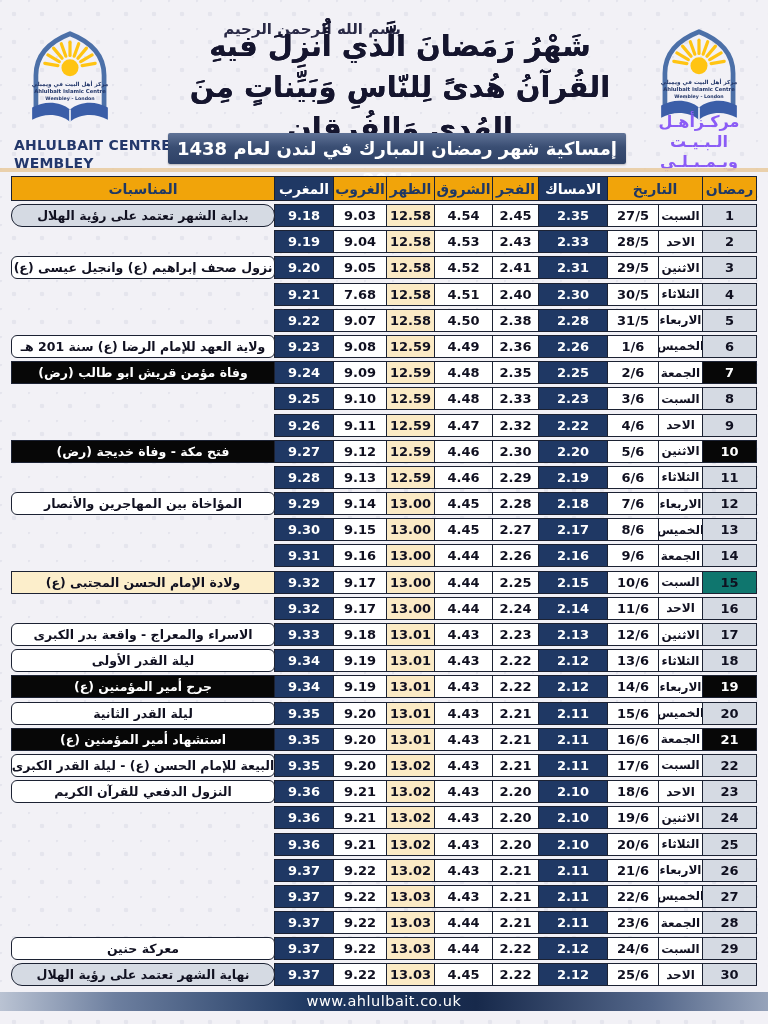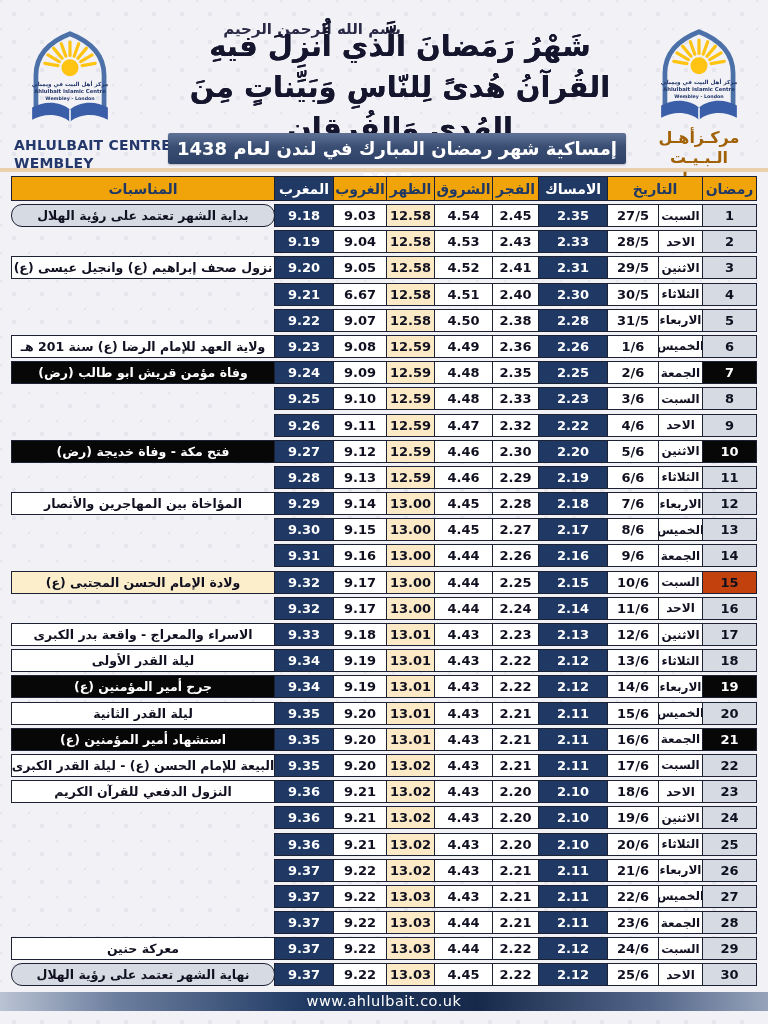--- a/index.html
+++ b/index.html
@@ -16,21 +16,21 @@
   
   .bismillah{top:20px;left:0;width:624px;text-align:center;
     font-size:15px;font-weight:bold;color:#2A2A46;}
   .callig{top:44px;left:182px;width:436px;height:86px;display:flex;align-items:center;justify-content:center;
     font-size:29px;font-weight:bold;color:#15152E;line-height:41px;text-align:center;direction:rtl;
     text-shadow:0 0 .6px #15152E;}
   .logo{width:114px;height:106px;}
   .logo-left{top:28px;left:13px;}
   .logo-right{top:26px;left:642px;}
   .org-en{top:136px;left:14px;color:#24386B;font-weight:bold;font-size:14px;line-height:18px;letter-spacing:.2px;}
-  .org-ar{top:128px;left:636px;width:126px;text-align:center;color:#a16207;font-weight:bold;
+  .org-ar{top:112px;left:636px;width:126px;text-align:center;color:#8b5cf6;font-weight:bold;
     font-size:16px;line-height:20px;direction:rtl;}
   .ribbon{top:133px;left:168px;width:458px;height:31px;border-radius:2px;
     background:linear-gradient(180deg,#607397 0%,#3A4E73 45%,#2E4166 100%);
     color:#FFFFFF;font-size:18px;font-weight:bold;line-height:31px;text-align:center;direction:rtl;
     box-shadow:0 1px 2px rgba(0,0,0,.25);}
   .tan-strip{top:168px;left:0;width:768px;height:4px;background:#E9CA9E;opacity:.85;}
   
   .tbl{top:176px;left:11px;width:746px;direction:rtl;}
   .thead,.trow{display:flex;direction:rtl;}
   .thead{height:25px;margin-bottom:3px;}
@@ -46,23 +46,23 @@
   .c-fajr{width:47px;}
   .c-shurooq{width:59px;}
   .c-dhuhr{width:49px;background:#FBEAC5;}
   .c-ghuroob{width:54px;}
   .c-maghrib{width:60px;background:#1F3864;color:#FFFFFF;}
   .c-occ{flex:1;font-size:12.5px;}
   .hd{background:#F1A40A;color:#1F3864;font-size:14px;}
   .hd-navy{background:#1F3864;color:#FFFFFF;}
   .hd-date{width:96px;}
   .num-black{background:#070707;color:#FFFFFF;}
-  .num-cream{background:#c2410c;color:#101020;}
+  .num-cream{background:#0f766e;color:#101020;}
   .occ-none{border-color:transparent;background:transparent;}
-  .occ-white{background:#FFFFFF;}
+  .occ-white{background:#FFFFFF;border-radius:6px;}
   .occ-gray{background:#D5DAE3;border-radius:11px;}
   .occ-cream{background:#FCEECB;}
   .occ-black{background:#070707;color:#FFFFFF;}
   
   .footer-bar{top:992px;left:0;width:768px;height:19px;
     background:linear-gradient(90deg,#BAC3D3 0%,#6D7F9F 15%,#203A63 40%,#17294B 62%,#54678A 85%,#96A3BA 100%);
     color:#FFFFFF;font-size:14.5px;line-height:19px;text-align:center;letter-spacing:.5px;}
 </style>
 </head>
 <body>
@@ -185,21 +185,21 @@
     <div class="cell c-occ occ-white">نزول صحف إبراهيم (ع) وانجيل عيسى (ع)</div>
   </div>
       <div class="trow">
     <div class="cell c-num num-normal">4</div>
     <div class="cell c-day">الثلاثاء</div>
     <div class="cell c-date">30/5</div>
     <div class="cell c-imsak">2.30</div>
     <div class="cell c-fajr">2.40</div>
     <div class="cell c-shurooq">4.51</div>
     <div class="cell c-dhuhr">12.58</div>
-    <div class="cell c-ghuroob">6.67</div>
+    <div class="cell c-ghuroob">7.68</div>
     <div class="cell c-maghrib">9.21</div>
     <div class="cell c-occ occ-none"></div>
   </div>
       <div class="trow">
     <div class="cell c-num num-normal">5</div>
     <div class="cell c-day">الاربعاء</div>
     <div class="cell c-date">31/5</div>
     <div class="cell c-imsak">2.28</div>
     <div class="cell c-fajr">2.38</div>
     <div class="cell c-shurooq">4.50</div>

